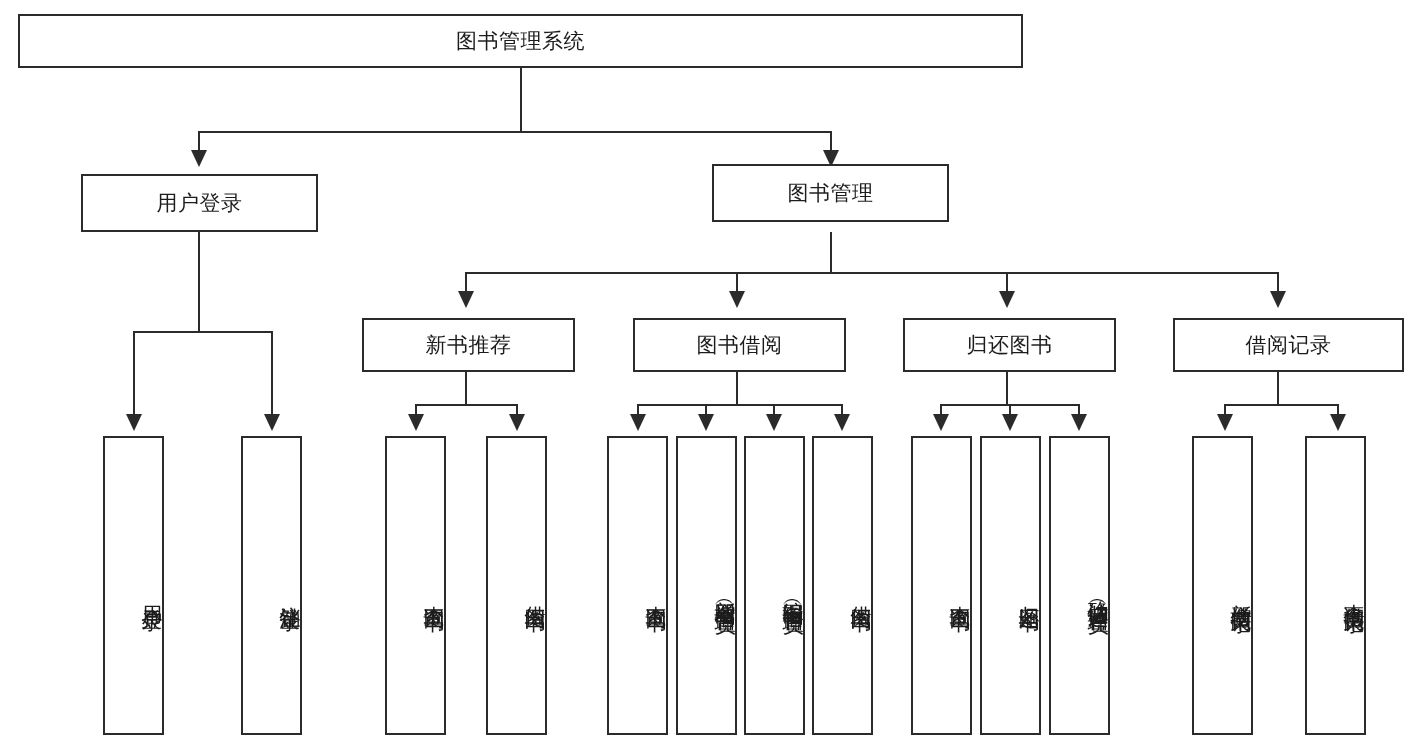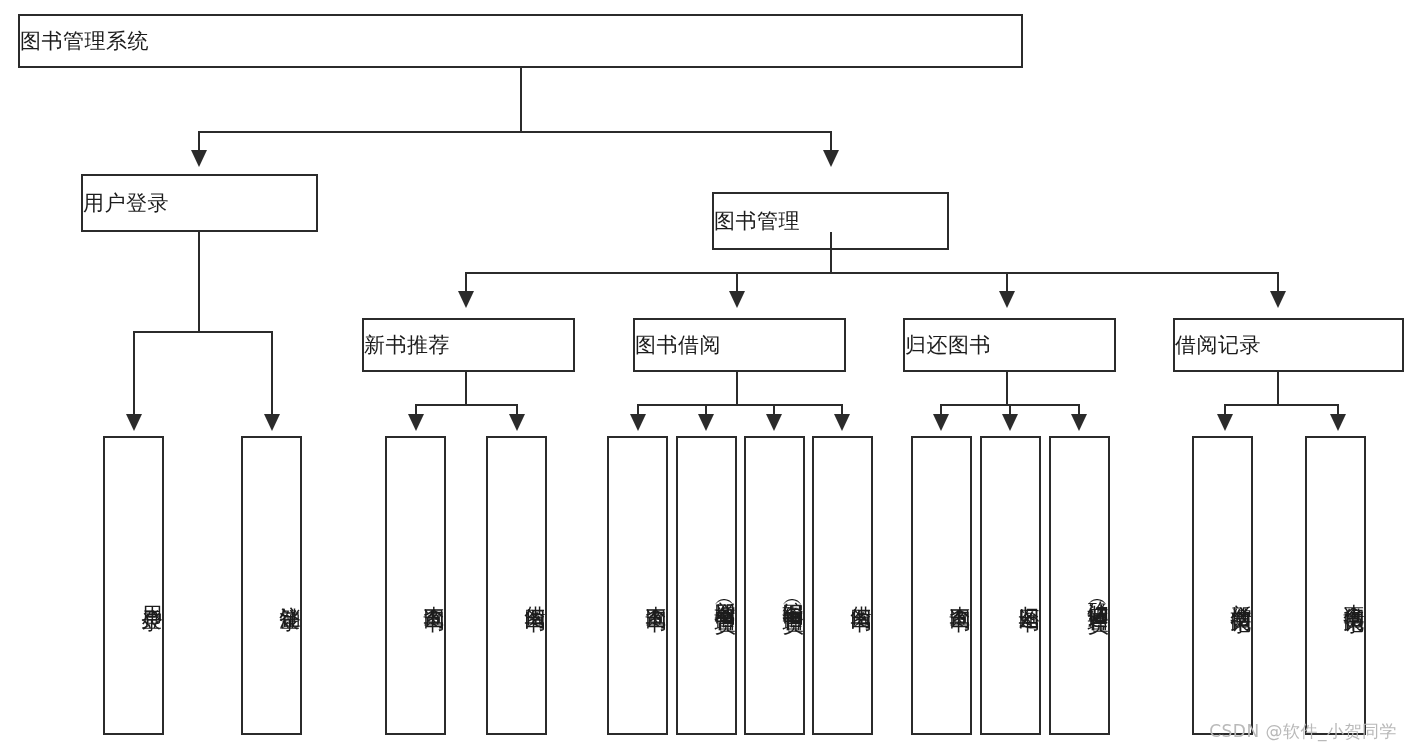--- a/index.html
+++ b/index.html
@@ -17,21 +17,21 @@
     background: #ffffff;
     overflow: hidden;
   }
   .node {
     position: absolute;
     box-sizing: border-box;
     border: 2px solid #2b2b2b;
     background: #ffffff;
     display: flex;
     align-items: center;
-    justify-content: flex-start;
+    justify-content: center;
     color: #1c1c1c;
   }
   .node.h-node {
     font-size: 21px;
     letter-spacing: 0.5px;
   }
   .node.v-node {
     font-size: 21px;
     writing-mode: vertical-rl;
     text-orientation: upright;
@@ -85,21 +85,21 @@
   <div class="line h" style="left:198px; top:131px; width:634px;"></div>
 
   <div class="line v" style="left:198px; top:131px; height:22px;"></div>
   <div class="arrow" style="left:191px; top:150px;"></div>
   <div class="line v" style="left:830px; top:131px; height:22px;"></div>
   <div class="arrow" style="left:823px; top:150px;"></div>
 
   <div class="node h-node" style="left:81px; top:174px; width:237px; height:58px;">
     <span>用户登录</span>
   </div>
-  <div class="node h-node" style="left:712px; top:192px; width:237px; height:58px;">
+  <div class="node h-node" style="left:712px; top:164px; width:237px; height:58px;">
     <span>图书管理</span>
   </div>
 
   <div class="line v" style="left:198px; top:232px; height:101px;"></div>
   <div class="line h" style="left:133px; top:331px; width:139px;"></div>
   <div class="line v" style="left:133px; top:331px; height:86px;"></div>
   <div class="arrow" style="left:126px; top:414px;"></div>
   <div class="line v" style="left:271px; top:331px; height:86px;"></div>
   <div class="arrow" style="left:264px; top:414px;"></div>
 
@@ -199,15 +199,14 @@
     <span class="vtext">确认归还（管理员）</span>
   </div>
 
   <div class="node v-node" style="left:1192px; top:436px; width:61px; height:299px;">
     <span class="vtext">新增借阅记录</span>
   </div>
   <div class="node v-node" style="left:1305px; top:436px; width:61px; height:299px;">
     <span class="vtext">查询借阅记录</span>
   </div>
 
-  <div id="watermark">CSDN @软件_小贺同学</div>
 
 </div>
 
 </body></html>

